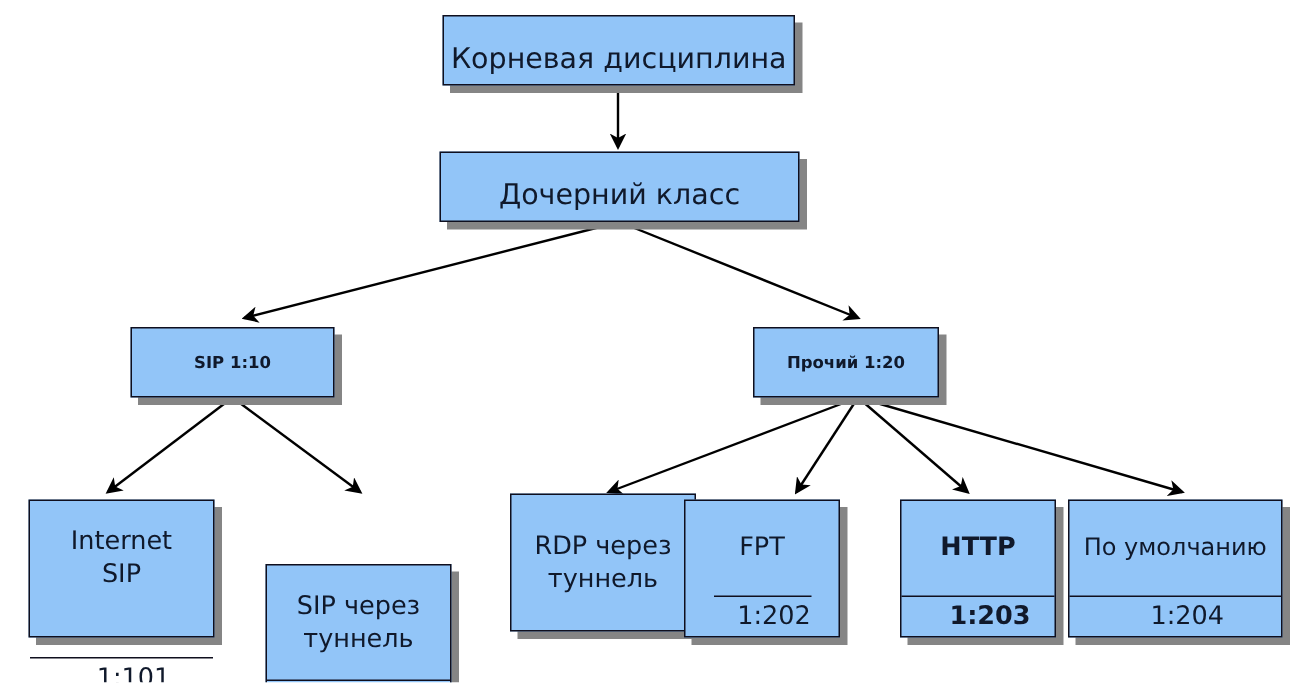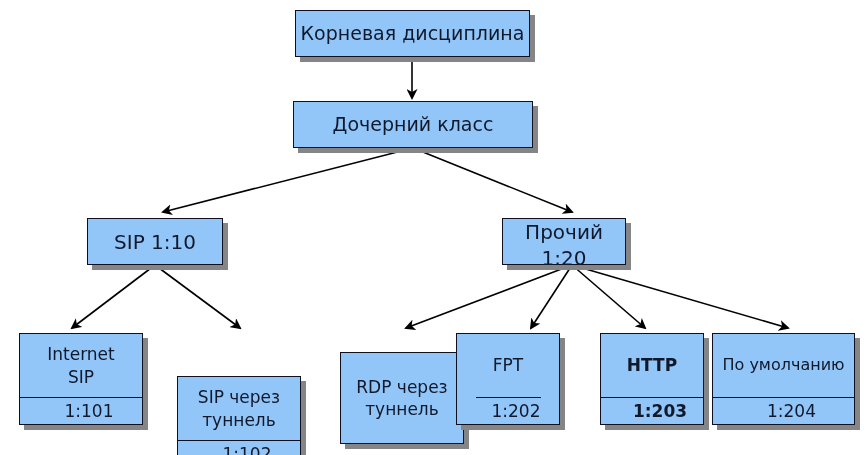--- a/index.html
+++ b/index.html
@@ -34,47 +34,47 @@
     z-index: 3;
   }
   .node .body {
     flex: 1 1 auto;
     display: flex;
     align-items: center;
     justify-content: center;
     text-align: center;
     color: #10192b;
     line-height: 1.30;
-    padding: 0 4px;
+    padding: 16px 4px;
     white-space: pre-line;
   }
   .node .footer {
     flex: 0 0 auto;
     border-top: 1.5px solid #0f0f1e;
     display: flex;
     align-items: center;
     justify-content: center;
     color: #10192b;
     padding-left: 16px;
   }
   .n-root   { left: 295px; top: 10px;  width: 235px; height: 47px; }
   .n-child  { left: 293px; top: 101px; width: 240px; height: 47px; }
   .n-sip    { left: 87px;  top: 218px; width: 136px; height: 47px; }
   .n-other  { left: 502px; top: 218px; width: 124px; height: 47px; }
 
-  .n-l1 { left: 19px;  top: 333px; width: 124px; height: 92px; }
+  .n-l1 { left: 19px;  top: 333px; width: 124px; height: 92px; gap: 28px; }
   .n-l2 { left: 177px; top: 333px; width: 124px; height: 92px; margin-top: 43px; }
-  .n-l3 { left: 340px; top: 352px; width: 124px; height: 92px; }
+  .n-l3 { left: 340px; top: 329px; width: 124px; height: 92px; }
   .n-l4 { left: 456px; top: 333px; width: 104px; height: 92px; align-items: center; }
   .n-l5 { left: 600px; top: 333px; width: 104px; height: 92px; font-weight: bold; }
   .n-l6 { left: 712px; top: 333px; width: 143px; height: 92px; }
 
   .fs-root   { font-size: 19px; }
   .fs-child  { font-size: 19px; }
-  .fs-mid    { font-size: 20px; font-weight: normal; }
+  .fs-mid    { font-size: 11px; font-weight: bold; }
   .fs-leaf   { font-size: 17px; }
   .fs-leafsm { font-size: 16px; }
   .leaf .footer { height: 26px; font-size: 17px; }
 </style>
 </head>
 <body>
 
 <div id="canvas">
 
   <svg class="edges" viewBox="0 0 867 455" xmlns="http://www.w3.org/2000/svg">

